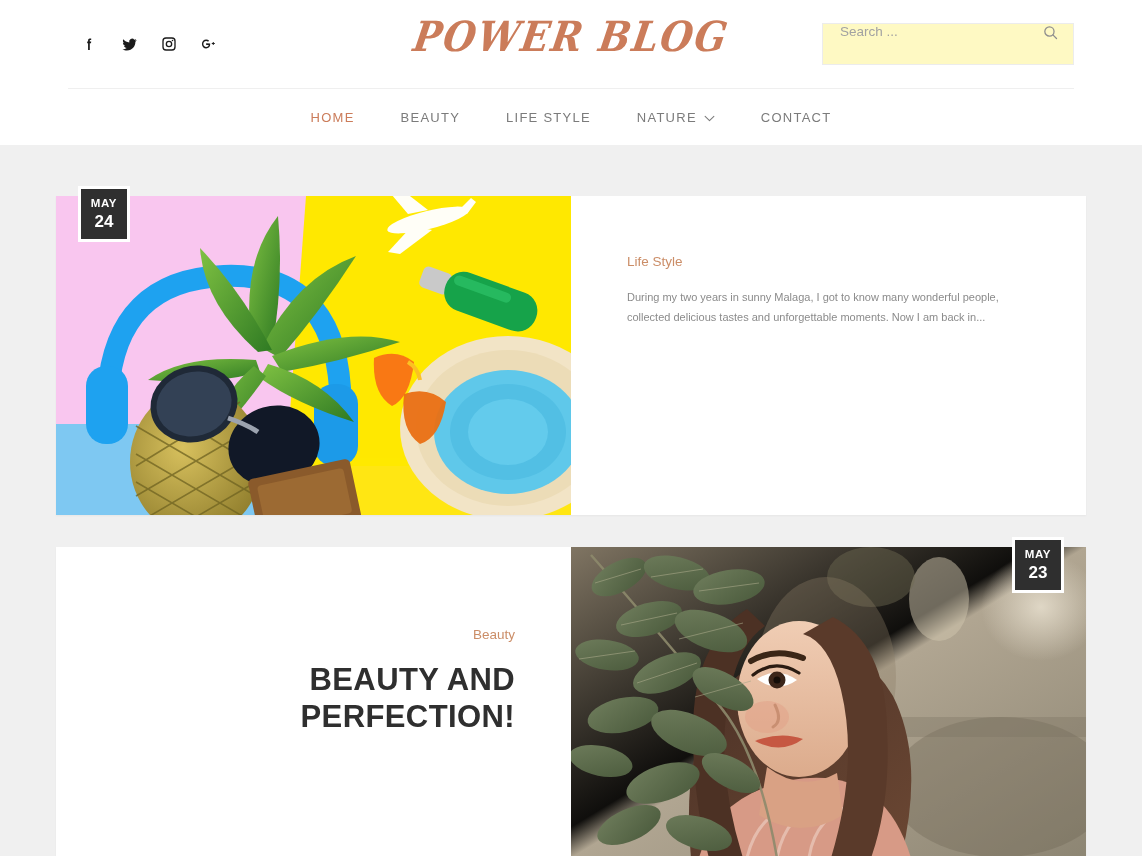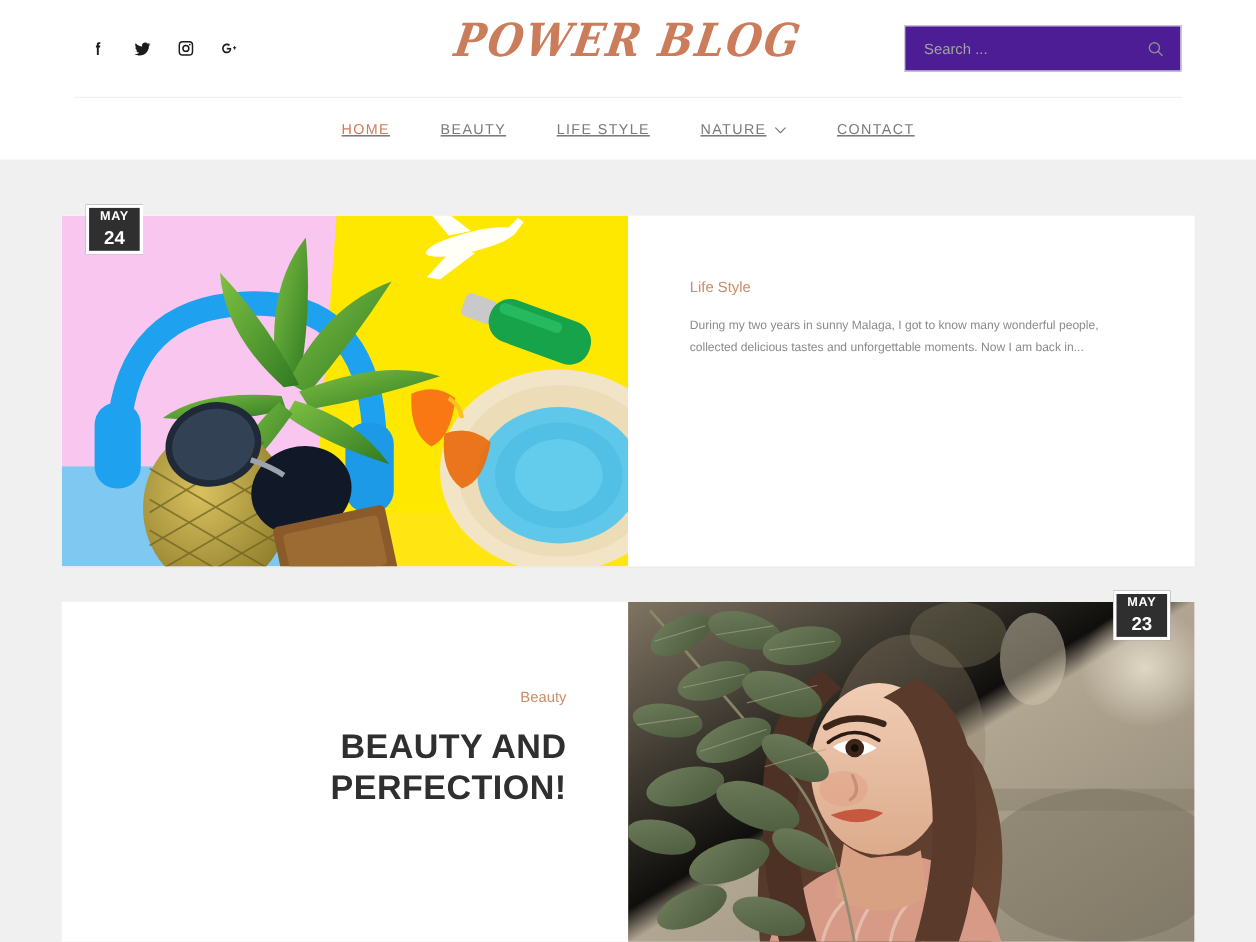--- a/index.html
+++ b/index.html
@@ -71,23 +71,23 @@
     transform: skewX(-9deg) scaleY(1.12);
     pointer-events: auto;
     text-decoration: none;
   }
 
   .search-wrap {
     margin-left: auto;
     width: 252px;
     height: 42px;
     border: 1px solid #ececec;
-    background: #4c1d95;
-    display: flex;
-    align-items: center;
+    background: #fef9c3;
+    display: flex;
+    align-items: flex-start;
     padding: 0 14px 0 17px;
   }
   .search-input {
     flex: 1;
     border: none;
     outline: none;
     font-family: "Liberation Sans", sans-serif;
     font-size: 13.5px;
     color: #8c8c8c;
     background: transparent;
@@ -108,21 +108,20 @@
     background: #efefef;
     margin: 0 68px;
   }
 
   .main-nav {
     height: 56px;
     display: flex;
     align-items: center;
     justify-content: center;
     gap: 0;
-    text-decoration: underline;
   }
   .nav-item {
     font-size: 13px;
     letter-spacing: 1.25px;
     color: #7b7b7b;
     text-decoration: none;
     padding: 0 23px;
     display: inline-flex;
     align-items: center;
     gap: 7px;
@@ -195,21 +194,21 @@
     line-height: 1.78;
     color: #8b8b8b;
     max-width: 400px;
   }
   .card-two .post-excerpt { margin-left: auto; max-width: 390px; }
 
   
   .date-badge {
     position: absolute;
     width: 52px;
-    height: 45px;
+    height: 56px;
     background: #2f2f2f;
     border: 3px solid #ffffff;
     color: #ffffff;
     display: flex;
     flex-direction: column;
     align-items: center;
     justify-content: center;
     line-height: 1;
     z-index: 4;
     cursor: pointer;

